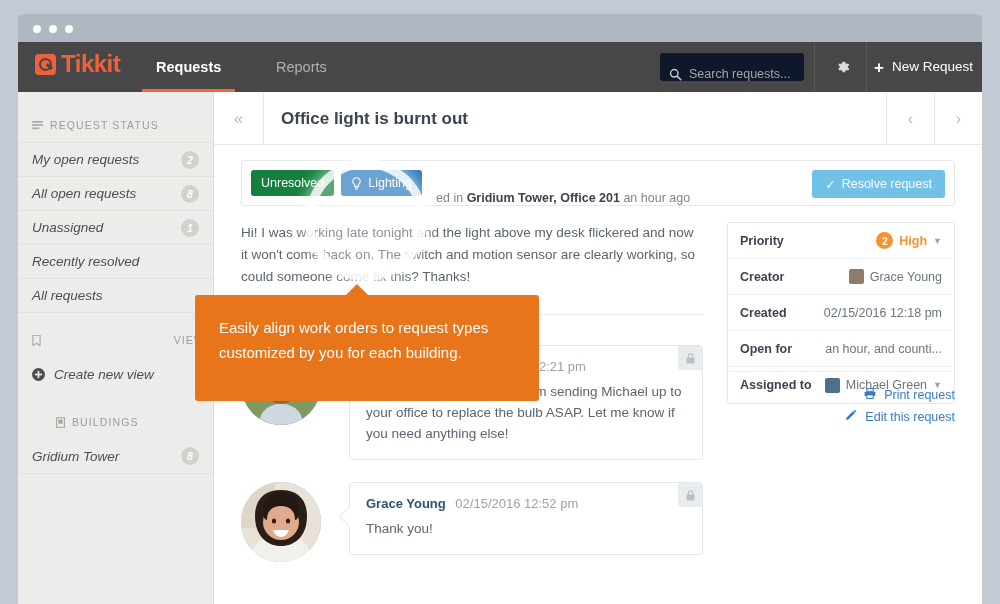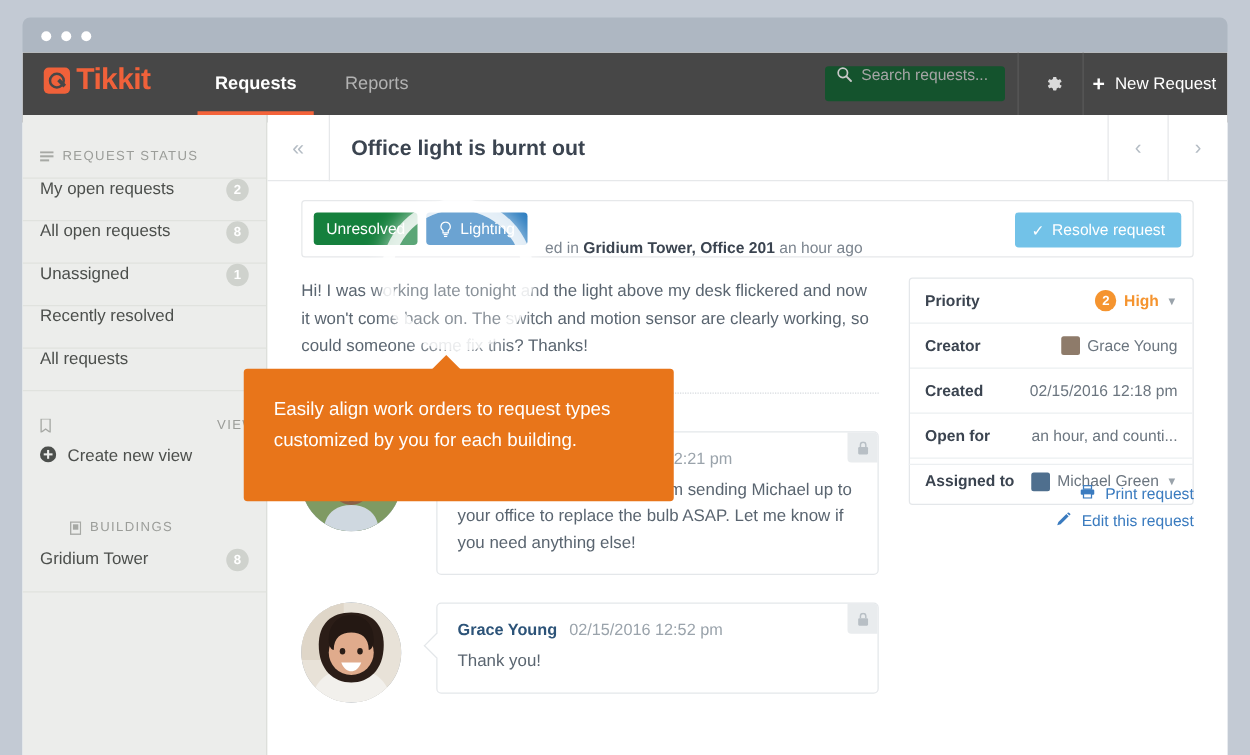--- a/index.html
+++ b/index.html
@@ -52,26 +52,26 @@
   .logo-text { line-height: 1; }
 
   .navtab {
     position: absolute; top: 0; height: 50px; line-height: 50px;
     font-size: 14.5px; color: #b2b2b2; padding: 0 14px; cursor: pointer;
   }
   .navtab.active { color: #ffffff; font-weight: bold; }
   .navtab.active::after {
     content: ""; position: absolute; left: 0; right: 0; bottom: 0; height: 3px; background: #f4633a;
   }
-  #tab-requests { left: 140px; }
+  #tab-requests { left: 124px; }
   #tab-reports  { left: 244px; }
 
   .search-box {
     position: absolute; left: 642px; top: 11px; width: 144px; height: 28px;
-    background: #14532d; border-radius: 3px; display: flex; align-items: flex-start;
+    background: #0f172a; border-radius: 3px; display: flex; align-items: flex-end;
   }
   .search-box .mag { margin-left: 9px; margin-right: 7px; }
   .search-ph { color: #a5a5a5; font-size: 12.5px; }
 
   .divider-v {
     position: absolute; top: 0; width: 1px; height: 50px; background: #5a5a5a;
   }
   .gear-btn {
     position: absolute; left: 804px; top: 0; width: 42px; height: 50px;
     display: flex; align-items: center; justify-content: center; cursor: pointer;
@@ -86,23 +86,23 @@
   .sidebar {
     position: absolute; left: 0; top: 50px; width: 196px; height: 512px;
     background: #ecedeb; border-right: 1px solid #d8dad6;
   }
   .sb-head {
     font-size: 10.5px; letter-spacing: 1.1px; color: #9b9d99; text-transform: uppercase;
     padding: 0 0 0 14px; height: 34px; display: flex; align-items: center; gap: 7px;
   }
   .sb-head.first { margin-top: 16px; }
   .sb-item {
-    height: 34px; display: flex; align-items: flex-start;
+    height: 34px; display: flex; align-items: center;
     padding: 0 14px; font-size: 13.5px; color: #4c4f4c;
-    border-top: 1px solid #e0e2de; cursor: pointer; position: relative;
+    border-top: 1px solid #e0e2de; cursor: pointer; position: relative; font-style: italic;
   }
   .sb-item .lbl { flex: 1; }
   .badge-count {
     min-width: 18px; height: 18px; border-radius: 9px; background: #cfd2cd;
     color: #ffffff; font-size: 10.5px; display: flex; align-items: center;
     justify-content: center; padding: 0 5px; font-weight: bold;
   }
   .sb-item.plain { border-top: none; }
   .sb-item.create { color: #4c4f4c; gap: 9px; }
   .sb-sep { height: 1px; background: #e0e2de; }

